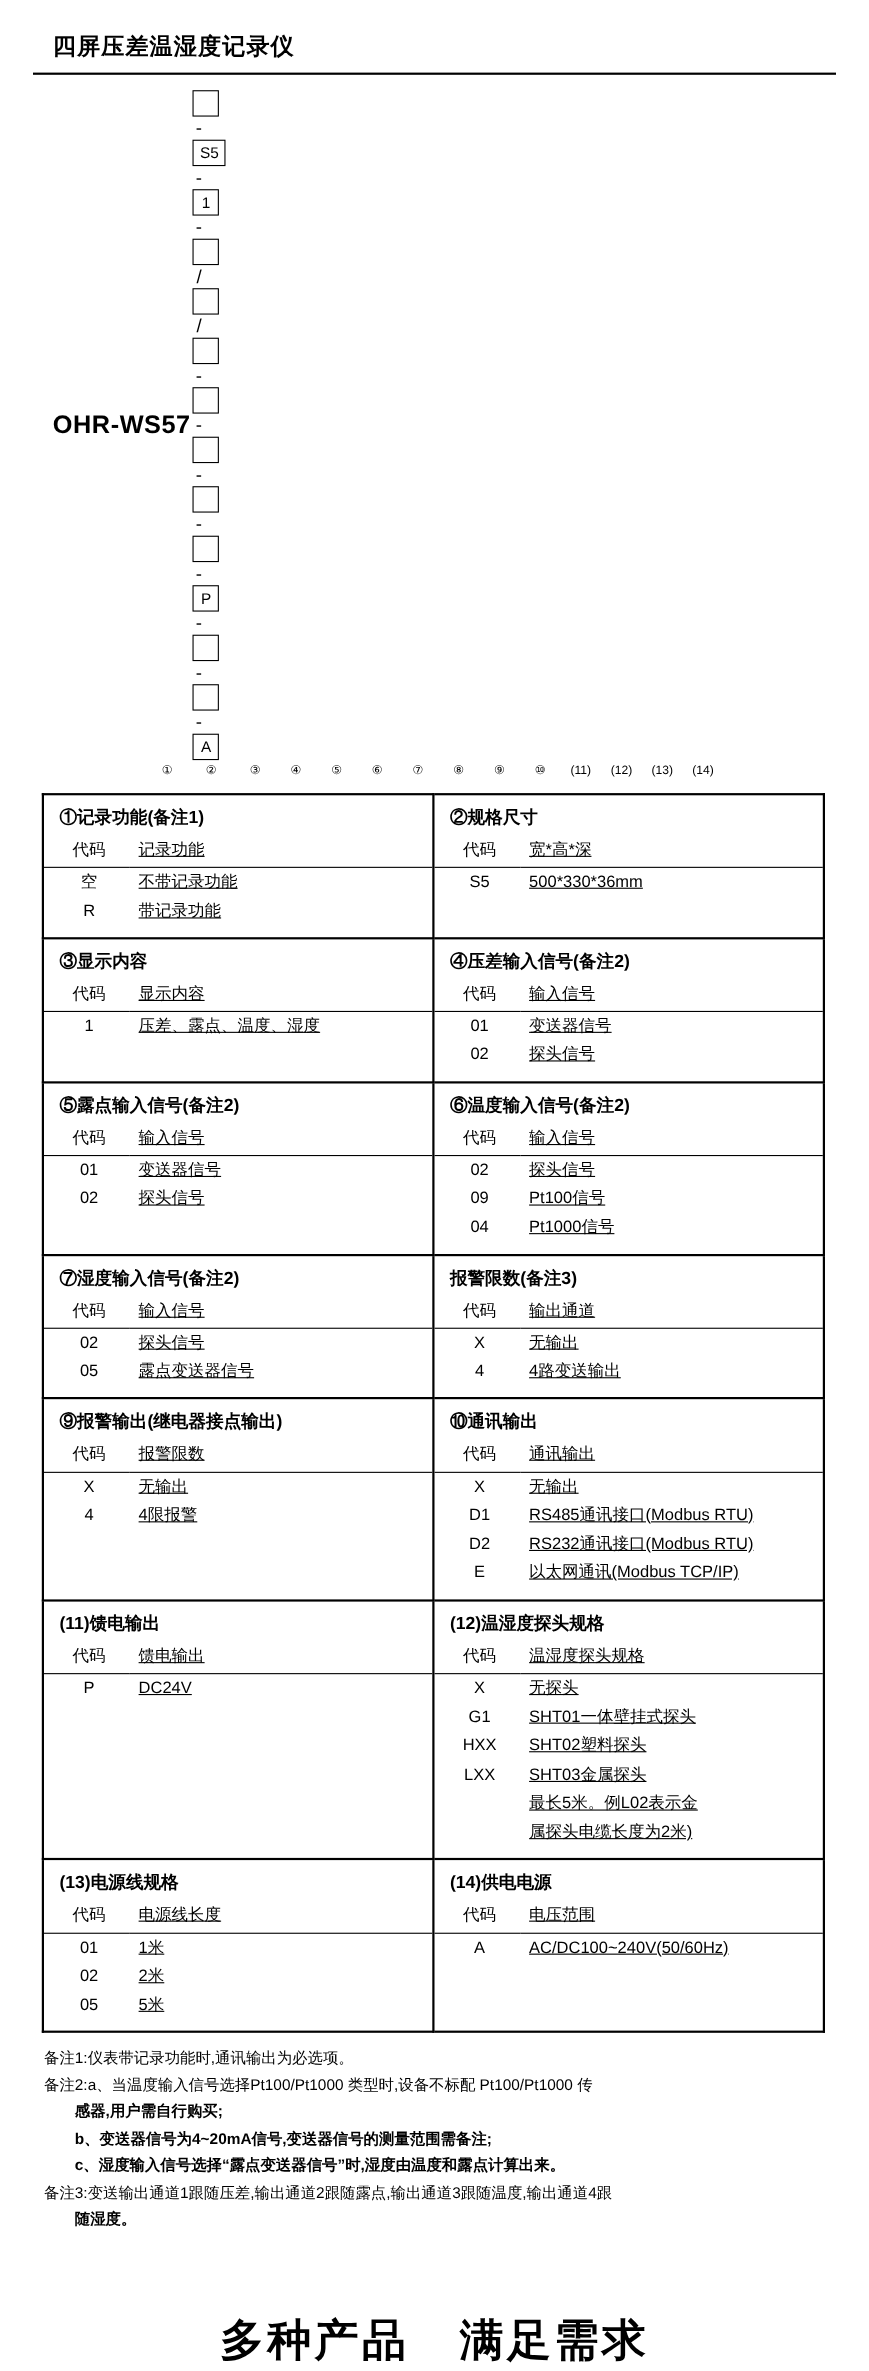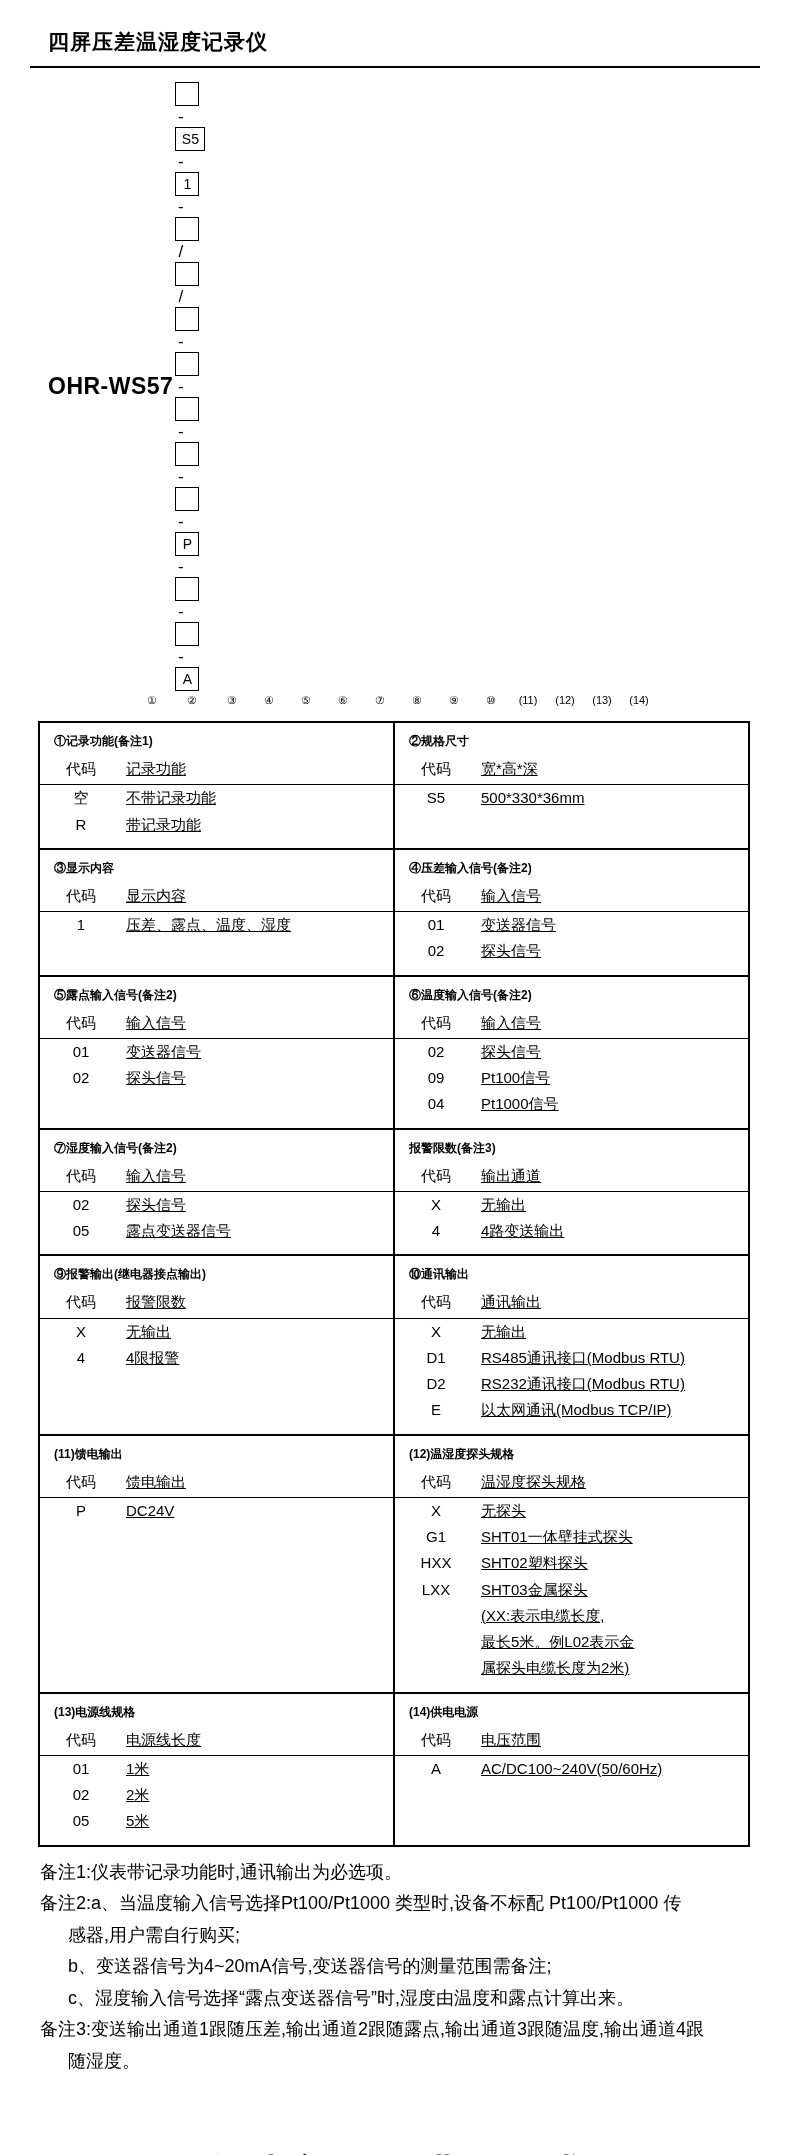--- a/index.html
+++ b/index.html
@@ -99,21 +99,21 @@
   .spec-table td.blockcell {
     width: 50%;
     vertical-align: top;
     border: 2px solid #000;
     padding: 0;
   }
   .blk {
     padding: 8px 0 10px 0;
   }
   .blk-title {
-    font-size: 12px;
+    font-size: 16px;
     font-weight: bold;
     padding: 2px 0 6px 14px;
   }
   .inner {
     width: 100%;
     border-collapse: collapse;
   }
   .inner td {
     font-size: 15px;
     padding: 3px 4px 3px 0;
@@ -135,25 +135,25 @@
   }
   .inner td.desc {
     padding-left: 8px;
     text-decoration: underline;
   }
 
   
   .remarks {
     margin: 10px 0 0 10px;
     width: 716px;
-    font-size: 18px;
+    font-size: 14px;
     line-height: 1.75;
   }
   .remarks p { margin: 0; }
-  .remarks .ind1 { padding-left: 28px; }
+  .remarks .ind1 { padding-left: 28px; font-weight: bold; }
 
   
   .promo {
     margin-top: 70px;
     text-align: center;
   }
   .promo-heads {
     display: flex;
     justify-content: center;
     gap: 46px;
@@ -440,24 +440,20 @@
                     <td class="code">G1</td>
                     <td class="desc">SHT01一体壁挂式探头</td>
                   </tr>
                   <tr>
                     <td class="code">HXX</td>
                     <td class="desc">SHT02塑料探头</td>
                   </tr>
                   <tr>
                     <td class="code">LXX</td>
                     <td class="desc">SHT03金属探头</td>
-                  </tr>
-                  <tr>
-                    <td class="code"></td>
-                    <td class="desc">(XX:表示电缆长度,</td>
                   </tr>
                   <tr>
                     <td class="code"></td>
                     <td class="desc">最长5米。例L02表示金</td>
                   </tr>
                   <tr>
                     <td class="code"></td>
                     <td class="desc">属探头电缆长度为2米)</td>
                   </tr>
                 </tbody>

